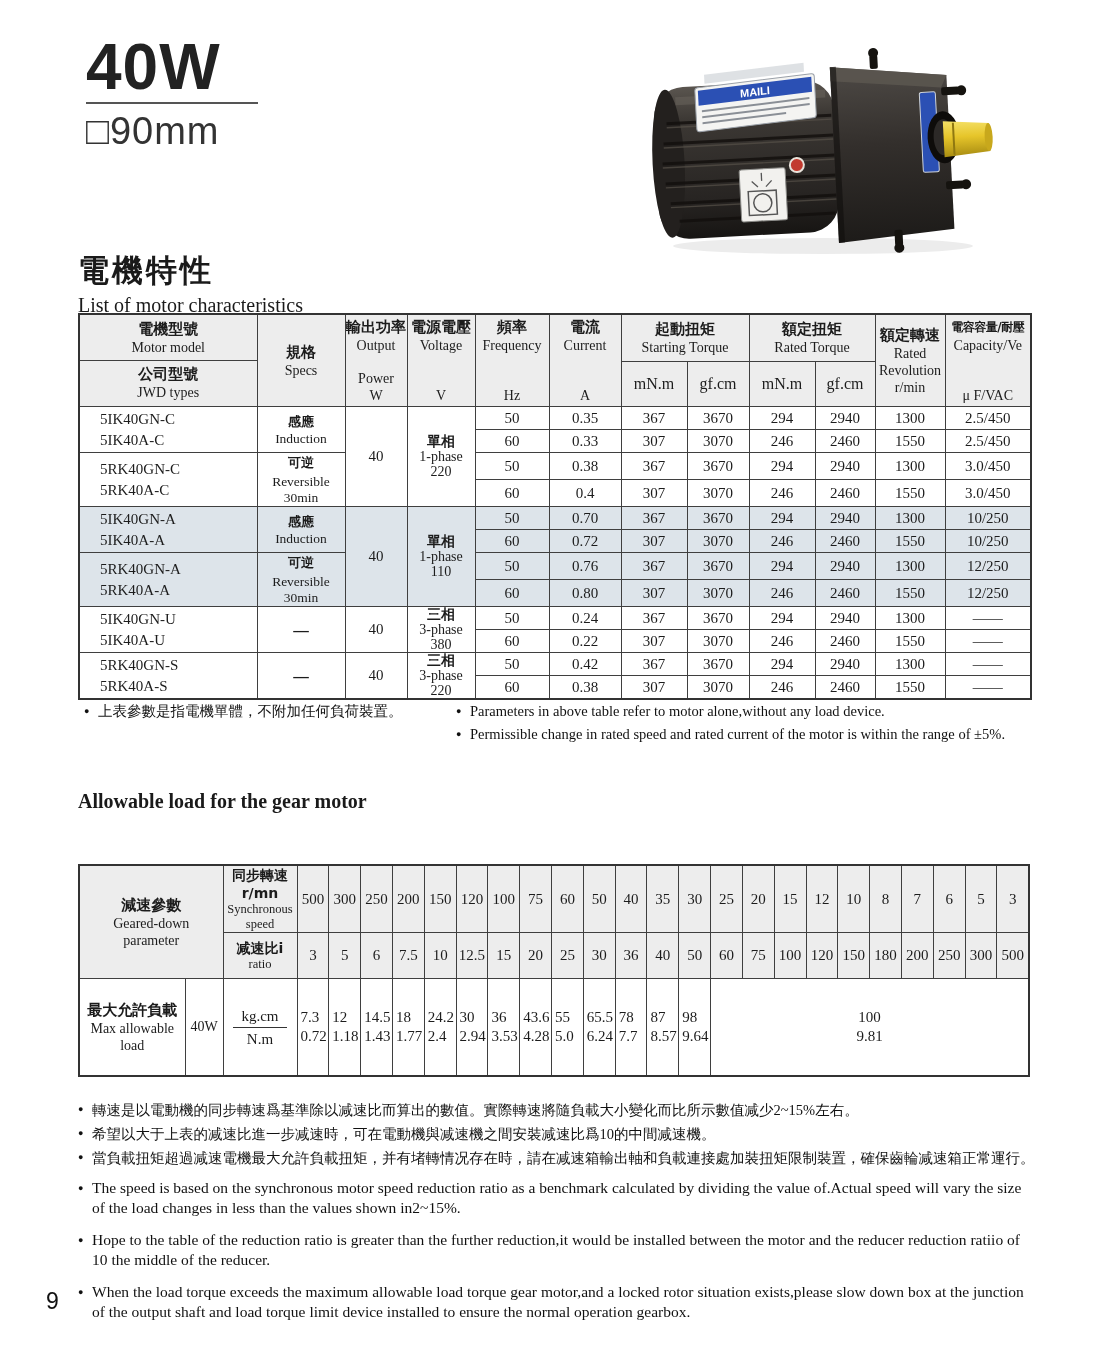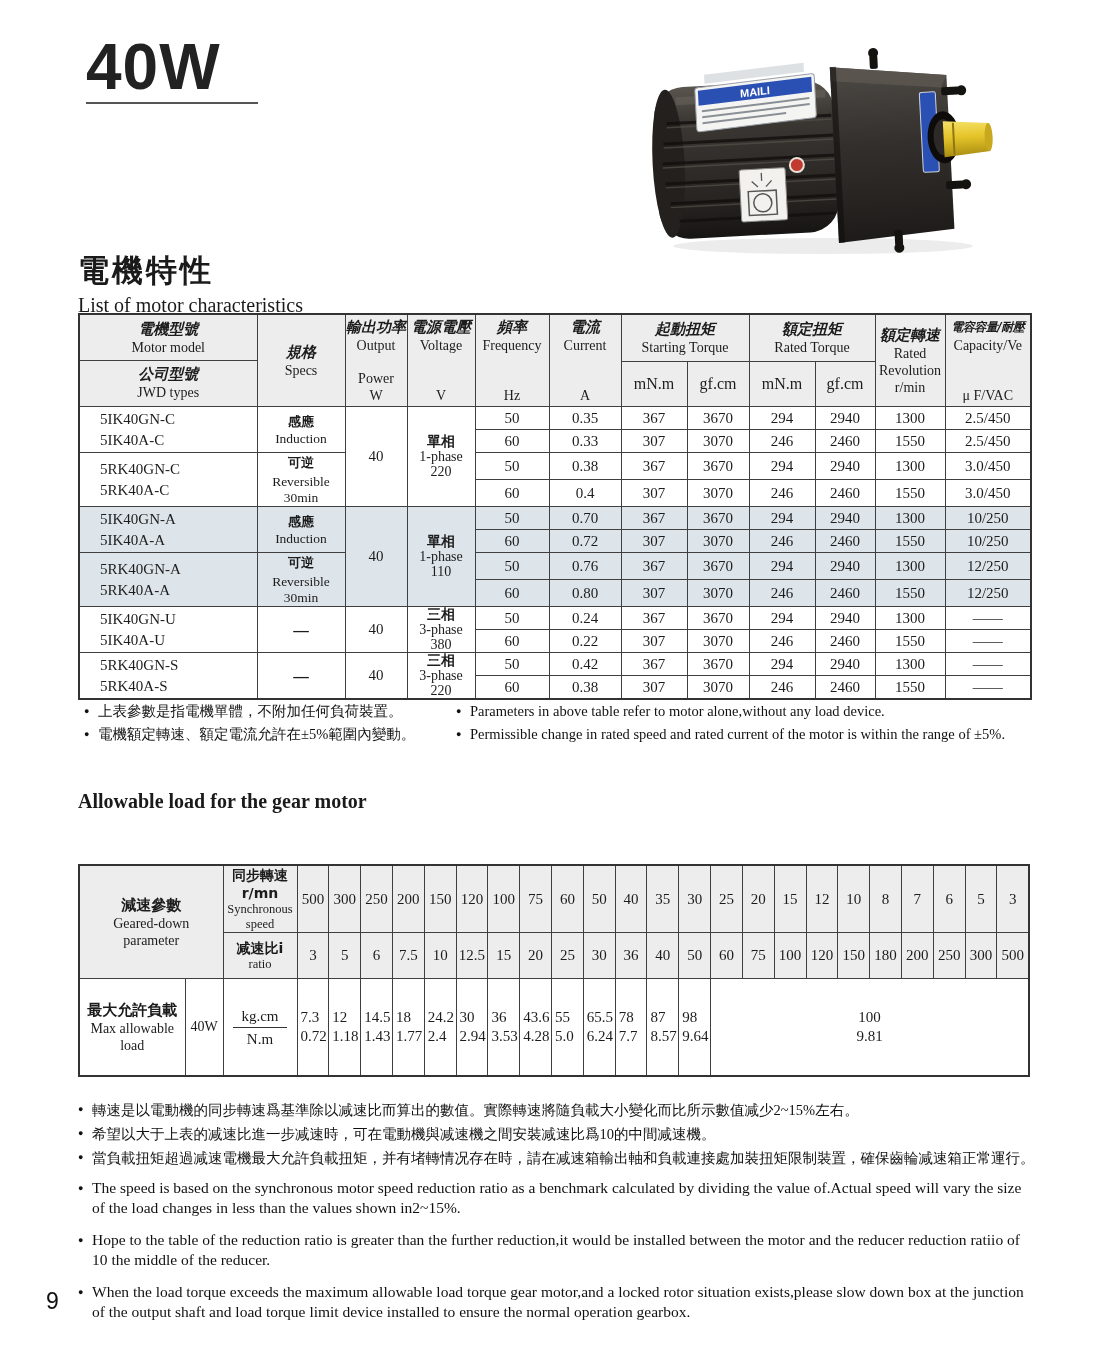--- a/index.html
+++ b/index.html
@@ -31,21 +31,21 @@
   table{border-collapse:collapse;table-layout:fixed;background:#fff;}
   td,th{border:1px solid #3f3f3f;padding:0;font-weight:normal;text-align:center;
         vertical-align:middle;overflow:hidden;}
   table{border:2px solid #333;}
   th{background:#ededed;}
 
   
   #table1{position:absolute;left:78px;top:313px;width:952px;}
   #table1 .h1 th{height:46px;}
   #table1 .h2 th{height:44px;}
-  #table1 .hz-zh{font-size:15px;display:block;line-height:19px;font-style:italic;}
+  #table1 .hz-zh{font-size:15px;display:block;line-height:19px;}
   #table1 .hz-en{font-size:14px;display:block;line-height:17px;}
   #table1 .stack{display:flex;flex-direction:column;justify-content:space-between;height:86px;padding:2px 0;}
   #table1 .mh{height:44px;display:flex;flex-direction:column;justify-content:center;border-bottom:1px solid #3f3f3f;}
   #table1 .mh2{height:45px;display:flex;flex-direction:column;justify-content:center;align-items:center;}
   #table1 tbody tr{height:23px;}
   #table1 .num{font-size:15px;}
   #table1 .model{text-align:left;padding-left:20px;font-size:15px;line-height:21px;}
   #table1 .model span{display:block;}
   #table1 .spec .zh{font-size:13px;font-family:Liberation Mono, monospace;}
   #table1 .spec .en{font-size:13.5px;}
@@ -94,20 +94,21 @@
            font-size:23px;color:#111;}
 </style>
 </head>
 <body>
 
 <div id="page">
 
   <div id="banner">
     <div id="wattage">40W</div>
     <div id="wattage-rule"></div>
+    <div id="frame-size">□90mm</div>
   </div>
 
   <svg id="photo" width="356" height="220" viewBox="0 0 356 220">
     <defs>
       <linearGradient id="bodyg" x1="0" y1="0" x2="0" y2="1">
         <stop offset="0" stop-color="#5a554f"></stop>
           <stop offset="0.22" stop-color="#3c3834"></stop>
         <stop offset="0.75" stop-color="#272422"></stop>
           <stop offset="1" stop-color="#171513"></stop>
       </linearGradient>
@@ -498,21 +499,20 @@
         <td class="num">2460</td>
         <td class="num">1550</td>
         <td class="num">——</td>
       </tr>
     </tbody>
   </table>
 
   <div id="notes1">
     <div class="colA">
       <div class="note zh-note">上表參數是指電機單體，不附加任何負荷裝置。</div>
-      <div class="note zh-note">電機額定轉速、額定電流允許在±5%範圍內變動。</div>
     </div>
     <div class="colB">
       <div class="note en">Parameters in above table refer to motor alone,without any load device.</div>
       <div class="note en">Permissible change in rated speed and rated current of the motor is within the range of ±5%.</div>
     </div>
   </div>
 
   <div id="sec2" class="sec">
     <div class="t-en en">Allowable load for the gear motor</div>
   </div>

